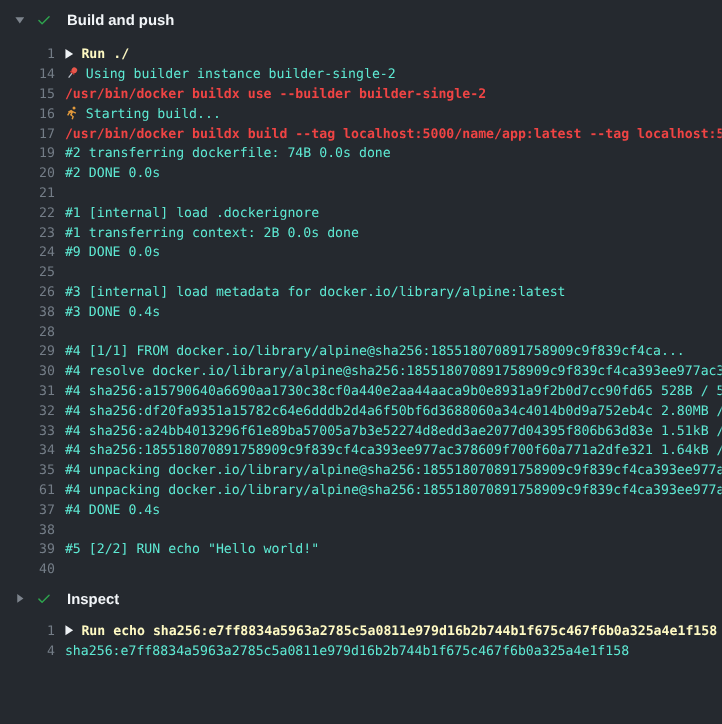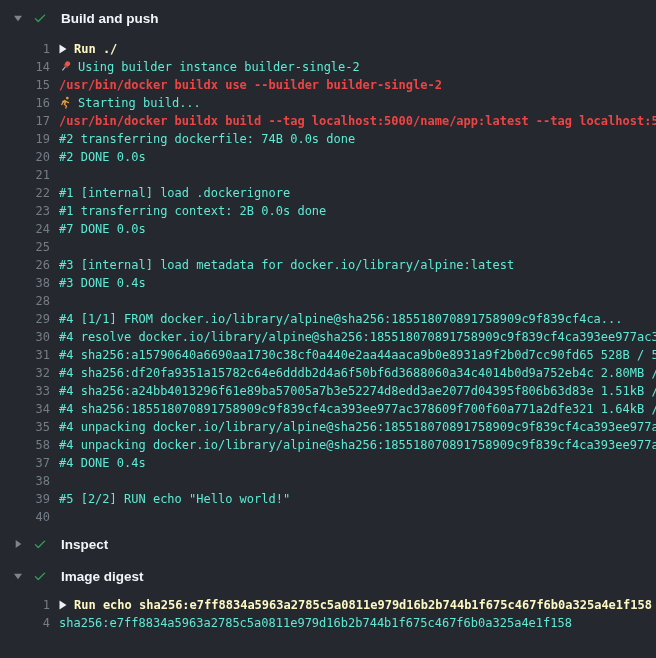--- a/index.html
+++ b/index.html
@@ -100,21 +100,21 @@
         <div class="log-line">
           <span class="ln">22</span>
           <span class="lc"><span>#1 [internal] load .dockerignore</span></span>
         </div>
         <div class="log-line">
           <span class="ln">23</span>
           <span class="lc"><span>#1 transferring context: 2B 0.0s done</span></span>
         </div>
         <div class="log-line">
           <span class="ln">24</span>
-          <span class="lc"><span>#7 DONE 0.0s</span></span>
+          <span class="lc"><span>#9 DONE 0.0s</span></span>
         </div>
         <div class="log-line">
           <span class="ln">25</span>
           <span class="lc"><span></span></span>
         </div>
         <div class="log-line">
           <span class="ln">26</span>
           <span class="lc"><span>#3 [internal] load metadata for docker.io/library/alpine:latest</span></span>
         </div>
         <div class="log-line">
@@ -147,21 +147,21 @@
         </div>
         <div class="log-line">
           <span class="ln">34</span>
           <span class="lc"><span>#4 sha256:185518070891758909c9f839cf4ca393ee977ac378609f700f60a771a2dfe321 1.64kB /</span></span>
         </div>
         <div class="log-line">
           <span class="ln">35</span>
           <span class="lc"><span>#4 unpacking docker.io/library/alpine@sha256:185518070891758909c9f839cf4ca393ee977a</span></span>
         </div>
         <div class="log-line">
-          <span class="ln">58</span>
+          <span class="ln">61</span>
           <span class="lc"><span>#4 unpacking docker.io/library/alpine@sha256:185518070891758909c9f839cf4ca393ee977a</span></span>
         </div>
         <div class="log-line">
           <span class="ln">37</span>
           <span class="lc"><span>#4 DONE 0.4s</span></span>
         </div>
         <div class="log-line">
           <span class="ln">38</span>
           <span class="lc"><span></span></span>
         </div>
@@ -178,33 +178,20 @@
           <svg width="10" height="10" viewBox="0 0 10 10">
             <path d="M2.7 1v8L8.3 5z" fill="#7d848d"></path>
           </svg>
         </span>
         <span class="check">
           <svg width="14" height="14" viewBox="0 0 16 16">
             <path d="M13.78 4.22a.75.75 0 0 1 0 1.06l-7.25 7.25a.75.75 0 0 1-1.06 0L2.22 9.28a.75.75 0 1 1 1.06-1.06L6 10.94l6.72-6.72a.75.75 0 0 1 1.06 0z" fill="#2ea44e"></path>
           </svg>
         </span>
         <span class="sec-title">Inspect</span>
-      </div>
-      <div class="section-header">
-        <span class="chev">
-          <svg width="10" height="10" viewBox="0 0 10 10">
-            <path d="M1 2.7h8L5 8.3z" fill="#7d848d"></path>
-          </svg>
-        </span>
-        <span class="check">
-          <svg width="14" height="14" viewBox="0 0 16 16">
-            <path d="M13.78 4.22a.75.75 0 0 1 0 1.06l-7.25 7.25a.75.75 0 0 1-1.06 0L2.22 9.28a.75.75 0 1 1 1.06-1.06L6 10.94l6.72-6.72a.75.75 0 0 1 1.06 0z" fill="#2ea44e"></path>
-          </svg>
-        </span>
-        <span class="sec-title">Image digest</span>
       </div>
       <div class="log-lines last">
         <div class="log-line cmd-header">
           <span class="ln">1</span>
           <span class="lc"><span class="run-arrow"><svg width="8" height="10" viewBox="0 0 8 10">
                 <path d="M0.5 0.5v9L7.5 5z" fill="#eef1f4"></path>
               </svg></span><span>Run echo sha256:e7ff8834a5963a2785c5a0811e979d16b2b744b1f675c467f6b0a325a4e1f158</span></span>
         </div>
         <div class="log-line">
           <span class="ln">4</span>

